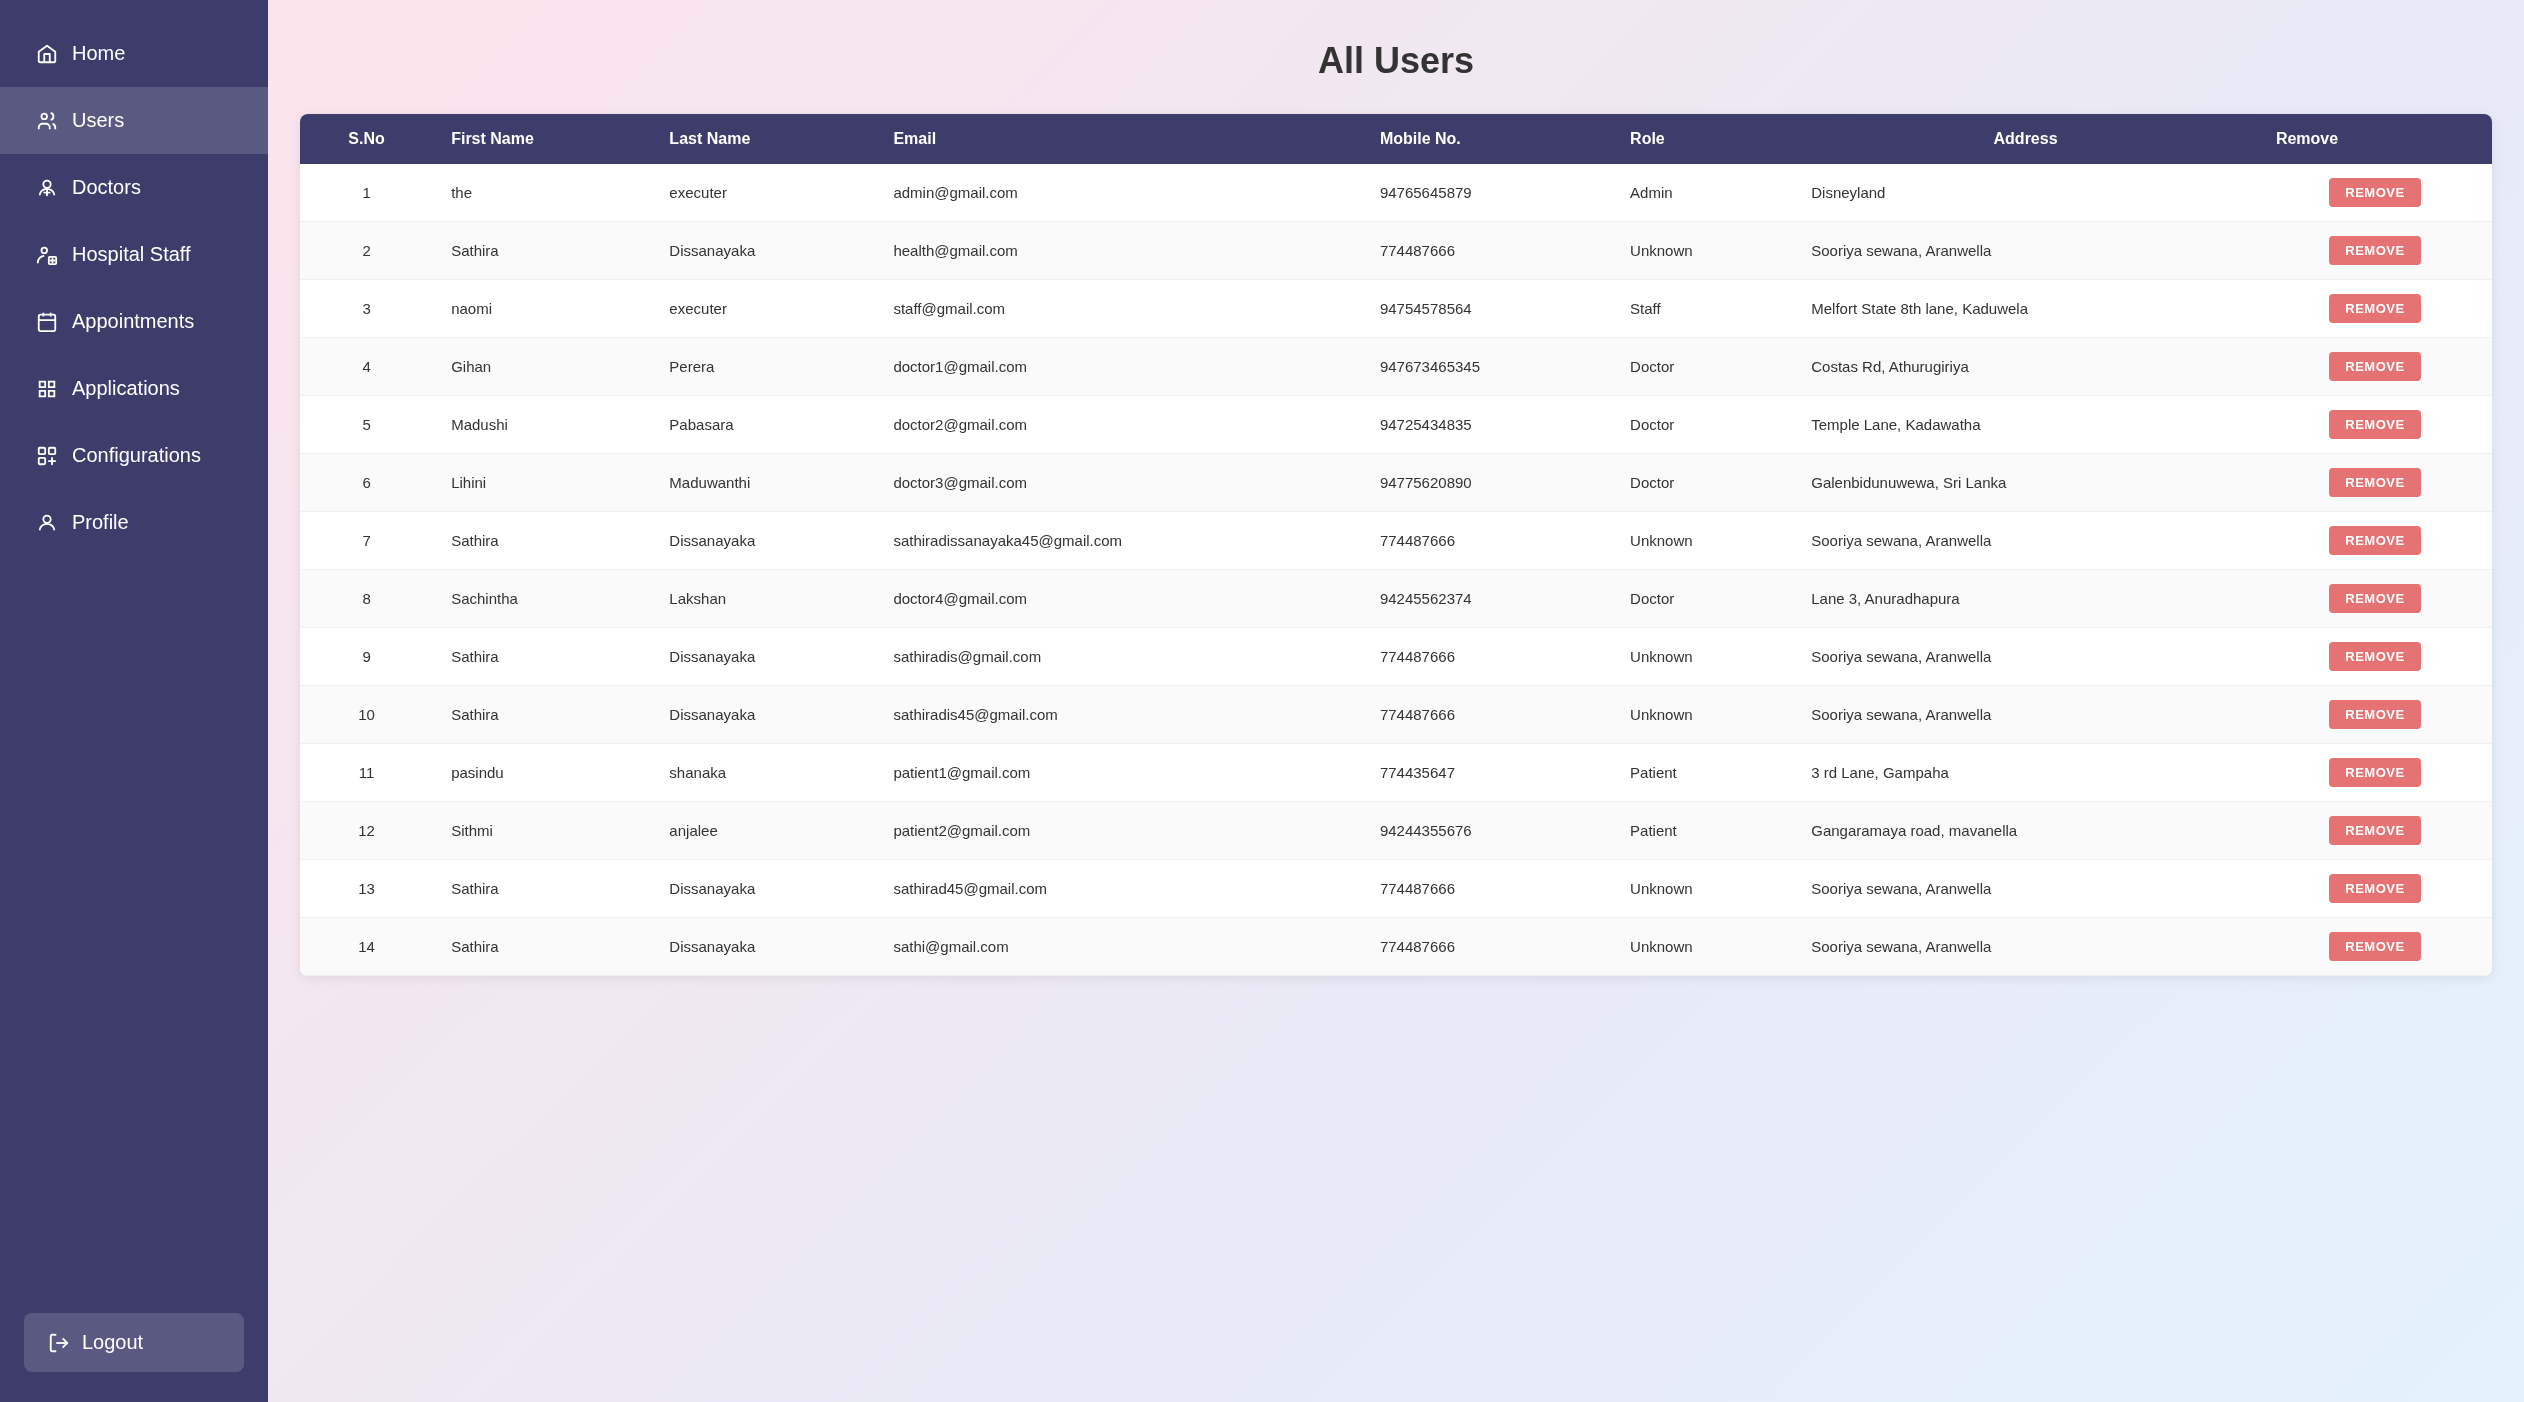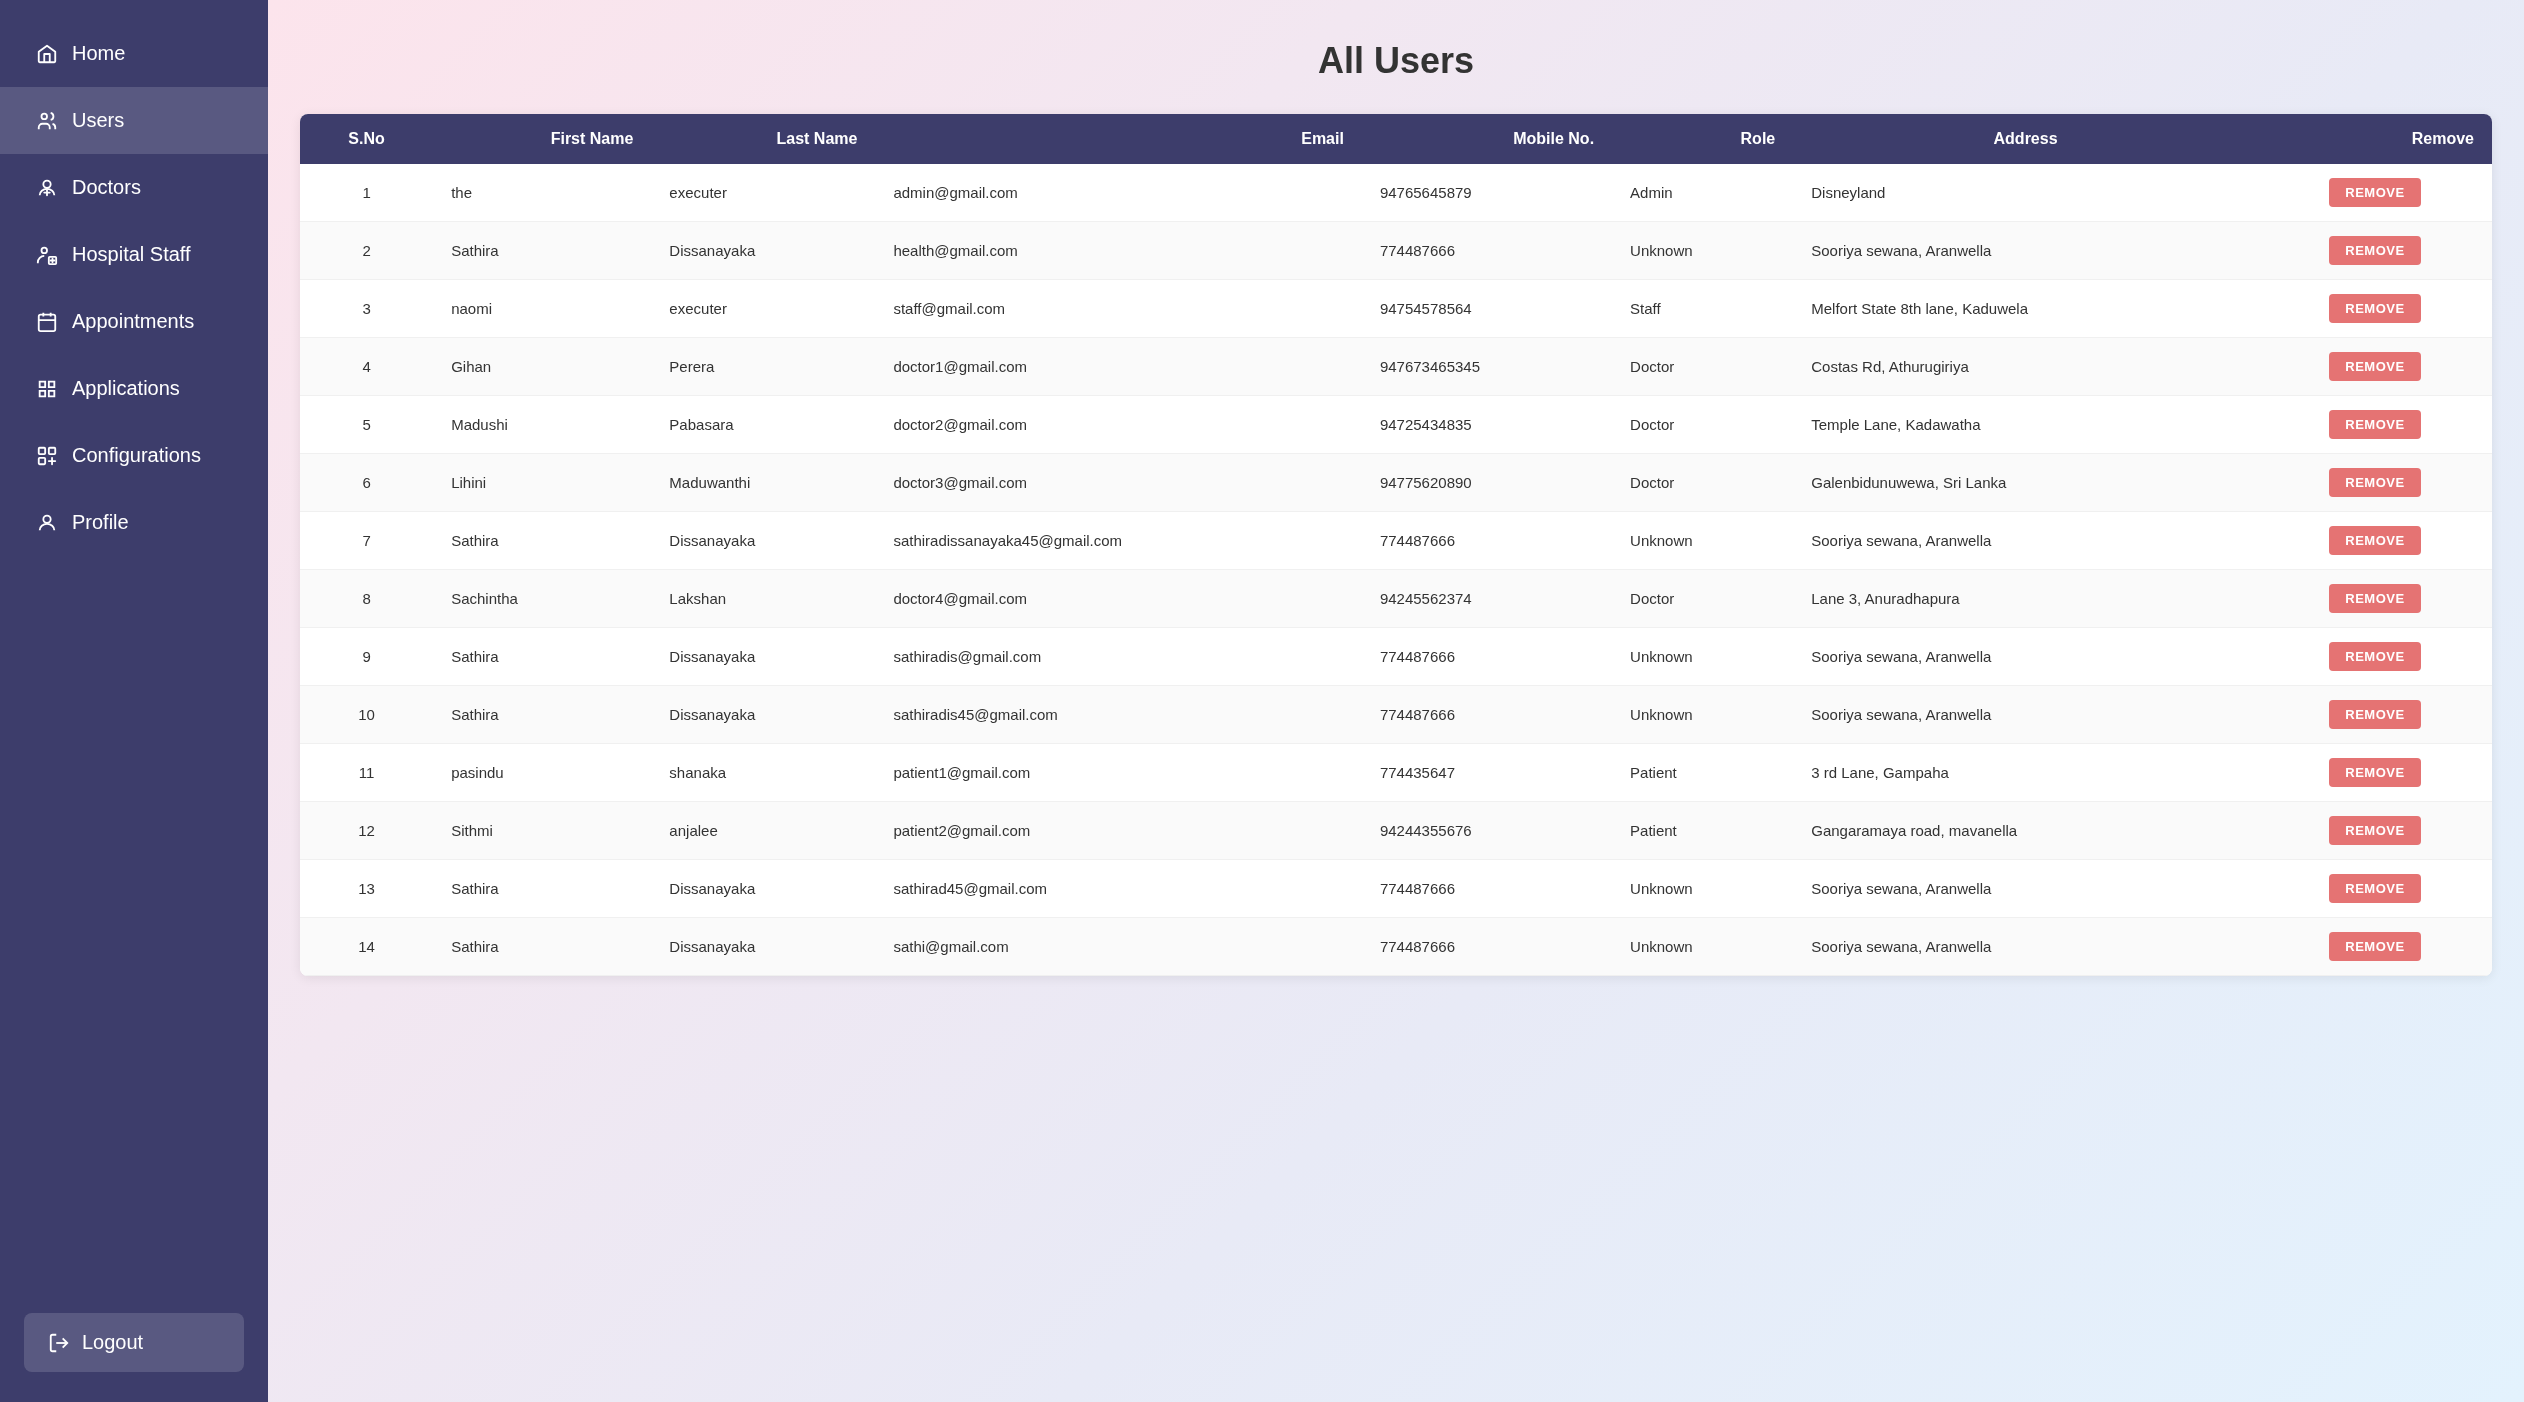--- a/index.html
+++ b/index.html
@@ -78,21 +78,21 @@
       border-collapse: collapse;
     }
     thead tr {
       background: #3d3d6b;
       color: #fff;
     }
     thead th {
       padding: 16px 18px;
       font-size: 16px;
       font-weight: 600;
-      text-align: right;
+      text-align: left;
     }
     thead th:first-child { text-align: center; margin-left: 42px; }
     thead th:nth-child(7) { text-align: center; }
 
     tbody tr {
       border-bottom: 1px solid #f0f0f0;
     }
     tbody tr:nth-child(even) { background: #fafafa; }
     tbody td {
       padding: 14px 18px;

